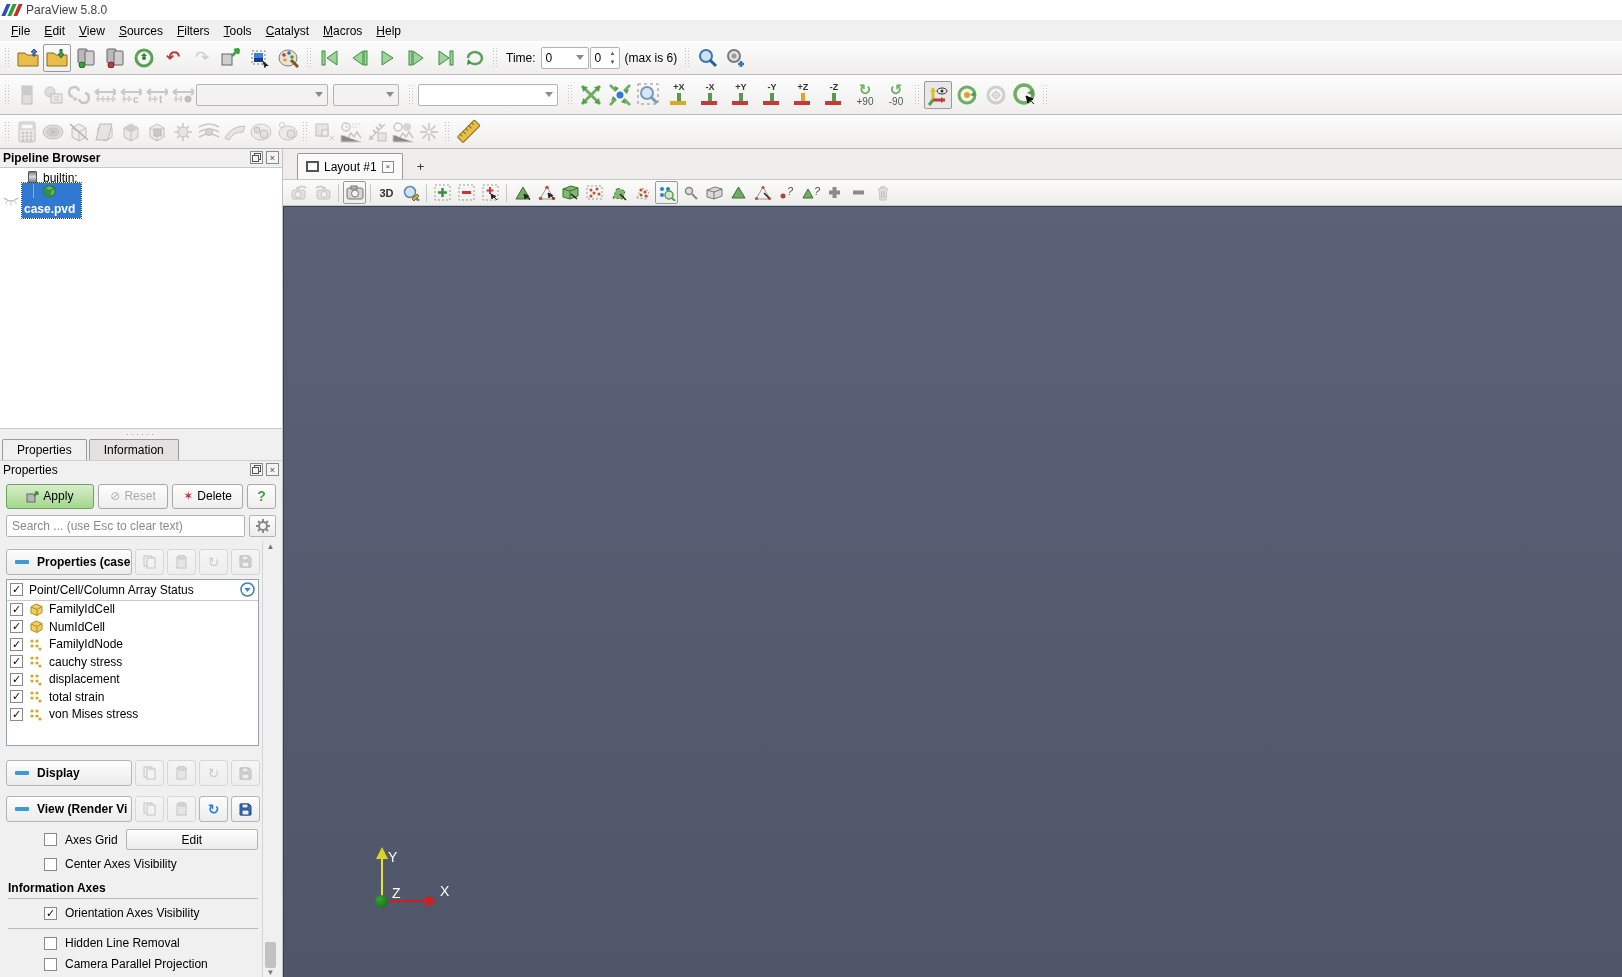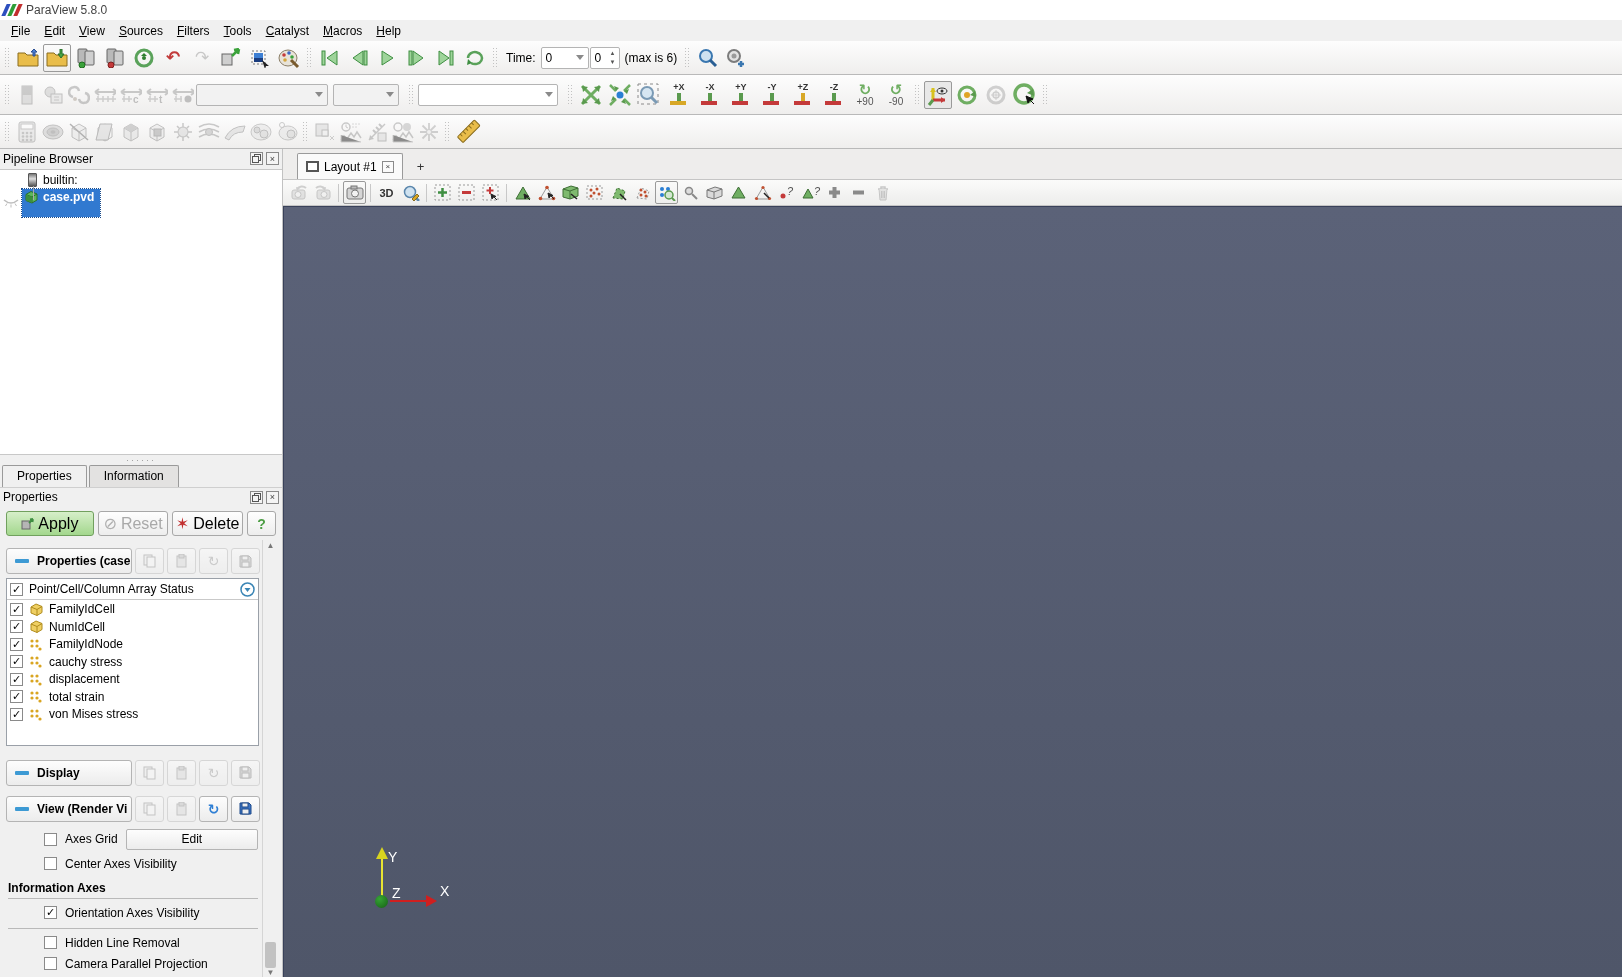--- a/index.html
+++ b/index.html
@@ -48,44 +48,44 @@
   .Larrow .h { position:absolute; left:0; top:8px; width:16px; height:4px; }
   .rot { display:flex; flex-direction:column; align-items:center; width:30px; }
   .rot .g { font-size:15px; line-height:13px; color:#6fae62; font-weight:bold; }
   .rot .t { font-size:10px; color:#555; }
 
   
   .main { display:flex; height:829px; }
   .left { width:283px; display:flex; flex-direction:column; background:#f0f0f0; border-right:1px solid #c2c2c2; }
 
   .dock-head { height:20px; display:flex; align-items:center; padding:0 3px; }
-  .dock-head .t { flex:1; }
+  .dock-head .t { flex:1;font-weight:bold; }
   .wbtn { width:13px; height:13px; border:1px solid #8a8a8a; background:#f4f4f4; margin-left:3px;
           display:flex; align-items:center; justify-content:center; font-size:9px; color:#444; }
 
   .pipeline-area { height:292px; background:#fff; border:1px solid #c8c8c8; border-left:none; border-right:none; position:relative; }
   .tree-row { display:flex; align-items:center; height:20px; }
   .eye { width:22px; display:flex; justify-content:center; opacity:.55; }
   .server-icon { width:9px; height:14px; background:linear-gradient(#777,#ddd 40%,#555); border:1px solid #555; border-radius:1px; margin-right:6px; }
-  .sel-label { background:#3179d0; color:#fff; font-weight:bold; padding:1px 6px 13px 2px; display:flex; align-items:center; gap:4px;
-               outline:1px dotted #1a4c8c; }
+  .sel-label { background:#3179d0; color:#fff; font-weight:bold; padding:1px 6px 2px 2px; display:flex; align-items:center; gap:4px;
+               outline:1px dotted #1a4c8c;flex-direction:column; }
   .treeline { position:absolute; left:33px; top:16px; width:1px; height:14px; background:#aaa; }
 
   .vsplit { height:10px; display:flex; align-items:center; justify-content:center; color:#9a9a9a; font-size:9px; letter-spacing:2px; }
 
   .tabs { display:flex; padding-left:2px; height:22px; }
   .tab { padding:3px 14px; border:1px solid #9a9a9a; border-bottom:none; background:#e3e2e1; margin-right:2px;
          border-radius:2px 2px 0 0; }
   .tab.active { background:#f0f0f0; position:relative; top:0; }
 
   .prop-head { height:20px; display:flex; align-items:center; padding:0 3px; border-top:1px solid #cfcfcf; }
 
   .btnrow { display:flex; gap:4px; padding:5px 6px 4px 6px; }
   .btn { height:25px; border:1px solid #a8a8a8; border-radius:3px; background:linear-gradient(#fefefe,#ededed);
-         display:flex; align-items:center; justify-content:center; gap:4px; font-size:16px; }
+         display:flex; align-items:center; justify-content:center; gap:4px; font-size:12px; }
   .btn.apply { flex:1.25; background:linear-gradient(#d6efc9,#a3d78d); border-color:#71a05e; }
   .btn.reset { flex:1; color:#a9a9a9; }
   .btn.delete { flex:1; }
   .btn.help { width:29px; color:#4d9e45; font-weight:bold; font-size:14px; }
 
   .searchrow { display:flex; gap:4px; padding:2px 6px 4px 6px; }
   .search { flex:1; height:22px; border:1px solid #b4b4b4; border-radius:2px; background:#fff;
             color:#8a8a8a; display:flex; align-items:center; padding:0 5px; }
   .gearbtn { width:27px; height:22px; border:1px solid #b4b4b4; border-radius:2px; background:linear-gradient(#fdfdfd,#ececec);
              display:flex; align-items:center; justify-content:center; }
@@ -677,20 +677,33 @@
       </span>
       <span class="btn delete">
         <span style="color:#c22f2f;font-weight:bold">✶</span>
         <span>Delete</span>
       </span>
       <span class="btn help">
         <span>?</span>
       </span>
     </div>
 
+    <div class="searchrow">
+      <span class="search">
+        <span>Search ... (use Esc to clear text)</span>
+      </span>
+      <span class="gearbtn">
+        <svg width="14" height="14">
+            <circle cx="7" cy="7" r="4" fill="none" stroke="#8a8a8a" stroke-width="2"></circle>
+            <g stroke="#8a8a8a" stroke-width="2">
+              <path d="M7 0 v3 M7 11 v3 M0 7 h3 M11 7 h3 M2 2 l2 2 M12 2 l-2 2 M2 12 l2-2 M12 12 l-2-2"></path>
+            </g>
+          </svg>
+      </span>
+    </div>
 
     <div class="prop-scroll">
       <div class="prop-content">
 
         <div class="secrow">
           <span class="sechdr">
             <span class="dash"></span>
             <span>Properties (case</span>
           </span>
           <span class="mini dis">

